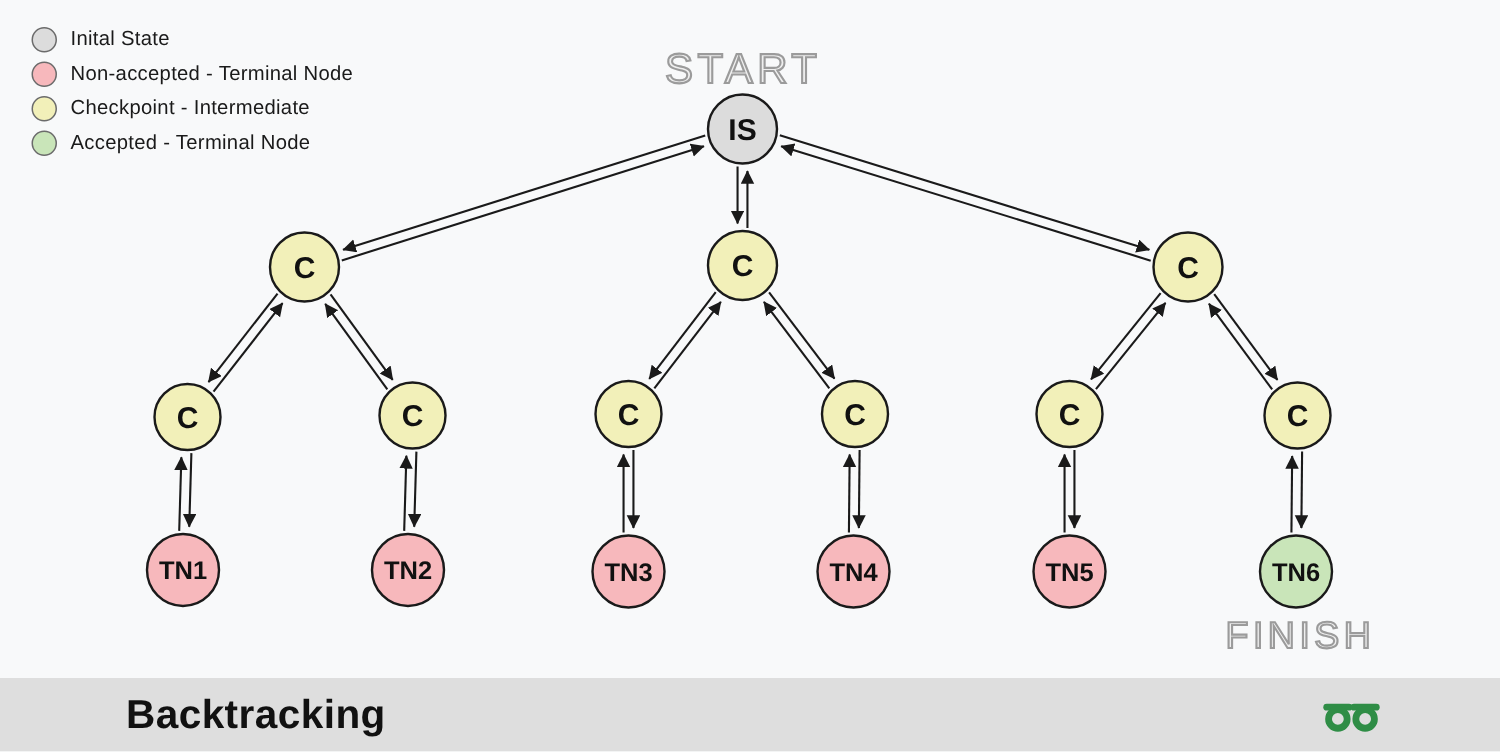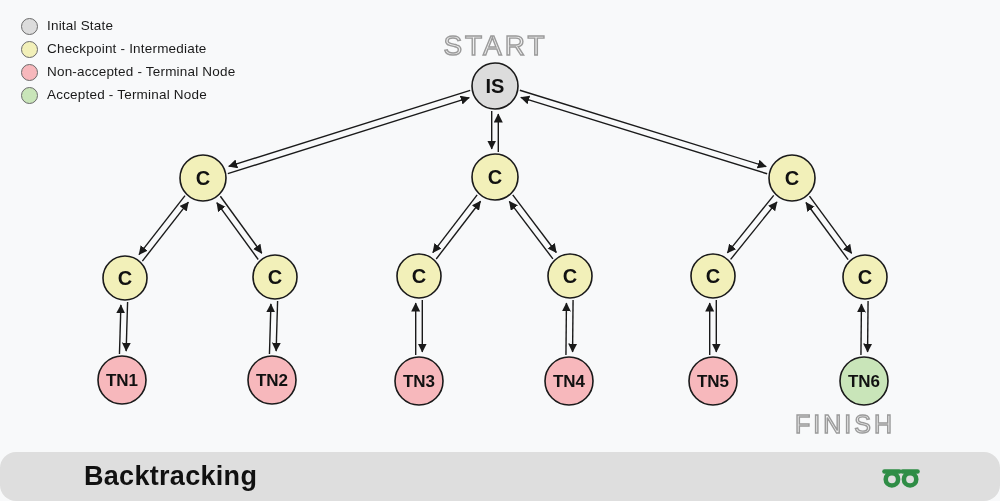--- a/index.html
+++ b/index.html
@@ -15,21 +15,21 @@
   .legend-swatch{
     width:17px;height:17px;border-radius:50%;border:1.3px solid #6b6b6b;box-sizing:border-box;flex:0 0 auto;
   }
   .legend-label{font-size:13.5px;color:#1a1a1a;letter-spacing:.2px;white-space:nowrap;}
   .outline-text{
     position:absolute;font-weight:normal;color:#efefef;
     -webkit-text-stroke:1.4px #9b9b9b;text-stroke:1.4px #9b9b9b;
     letter-spacing:3px;text-align:center;
   }
   .start-text{left:428px;top:30px;width:135px;font-size:28px;}
-  .finish-text{left:780px;top:410px;width:130px;font-size:25px;}
+  .finish-text{left:802px;top:410px;width:130px;font-size:25px;}
   .footer{
     position:absolute;left:0;bottom:0;width:1000px;height:49px;background:#dedede;
   }
   .footer-title{
     position:absolute;left:84px;top:0;line-height:49px;font-size:27px;font-weight:bold;color:#111;
     letter-spacing:.3px;
   }
   .footer-logo{position:absolute;left:882px;top:11px;}
 </style>
 </head>
@@ -168,38 +168,38 @@
         <text x="864" y="381" text-anchor="middle" dy=".36em" font-size="17" font-weight="bold" fill="#111" font-family="&quot;Liberation Sans&quot;,&quot;DejaVu Sans&quot;,sans-serif">TN6</text>
       </g>
     </svg>
 
   <div class="legend">
       <div class="legend-item">
         <span class="legend-swatch" style="background: rgb(220, 220, 220);"></span>
         <span class="legend-label">Inital State</span>
       </div>
       <div class="legend-item">
+        <span class="legend-swatch" style="background: rgb(247, 184, 188);"></span>
+        <span class="legend-label">Non-accepted - Terminal Node</span>
+      </div>
+      <div class="legend-item">
         <span class="legend-swatch" style="background: rgb(242, 240, 185);"></span>
         <span class="legend-label">Checkpoint - Intermediate</span>
       </div>
       <div class="legend-item">
-        <span class="legend-swatch" style="background: rgb(247, 184, 188);"></span>
-        <span class="legend-label">Non-accepted - Terminal Node</span>
-      </div>
-      <div class="legend-item">
         <span class="legend-swatch" style="background: rgb(201, 229, 185);"></span>
         <span class="legend-label">Accepted - Terminal Node</span>
       </div>
     </div>
 
   <div class="outline-text start-text">START</div>
 
   <div class="outline-text finish-text">FINISH</div>
 
-  <div class="footer" style="background: rgb(222, 222, 222); border-radius: 16px;">
+  <div class="footer" style="background: rgb(222, 222, 222);">
     <div class="footer-title">Backtracking</div>
     <svg class="footer-logo" width="38" height="26" viewBox="0 0 46 30">
       <g fill="none" stroke-linecap="round">
         <path d="M3 9.5 H21" stroke-width="5.5" stroke="#2f8d46"></path>
         <path d="M25 9.5 H43" stroke-width="5.5" stroke="#2f8d46"></path>
         <circle cx="12" cy="19" r="7.5" stroke-width="5.5" stroke="#2f8d46"></circle>
         <circle cx="34" cy="19" r="7.5" stroke-width="5.5" stroke="#2f8d46"></circle>
       </g>
     </svg>
   </div>

